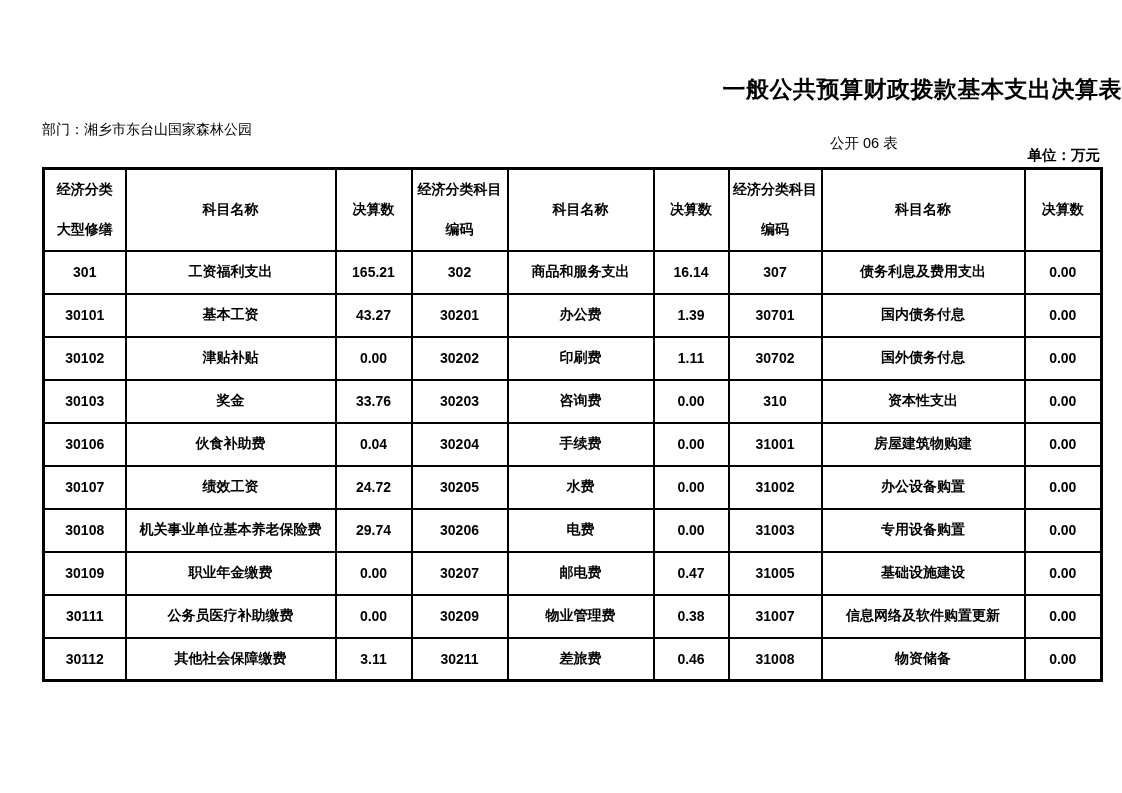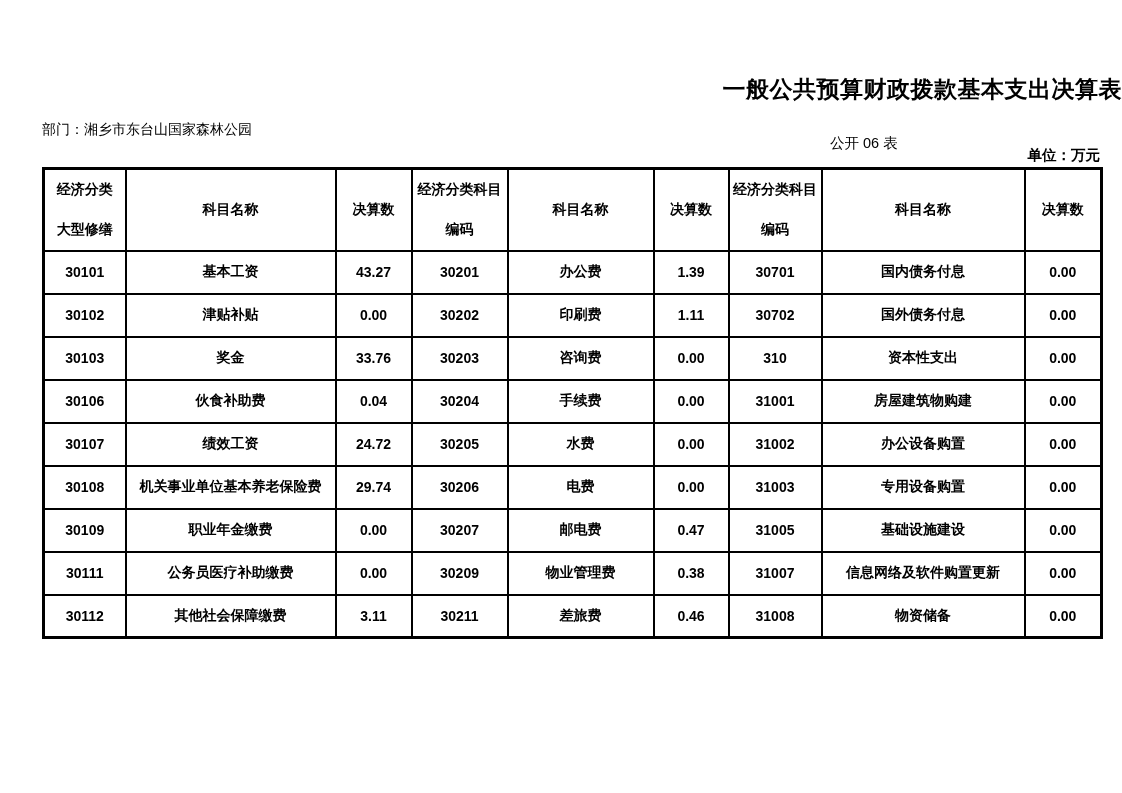--- a/index.html
+++ b/index.html
@@ -139,20 +139,31 @@
           </th>
           <th>
             <div class="hdr">
               <div>决算数</div>
             </div>
           </th>
         </tr>
     </thead>
     <tbody id="table-body">
         <tr>
+          <td>301</td>
+          <td>工资福利支出</td>
+          <td>165.21</td>
+          <td>302</td>
+          <td>商品和服务支出</td>
+          <td>16.14</td>
+          <td>307</td>
+          <td>债务利息及费用支出</td>
+          <td>0.00</td>
+        </tr>
+        <tr>
           <td>30101</td>
           <td>基本工资</td>
           <td>43.27</td>
           <td>30201</td>
           <td>办公费</td>
           <td>1.39</td>
           <td>30701</td>
           <td>国内债务付息</td>
           <td>0.00</td>
         </tr>

